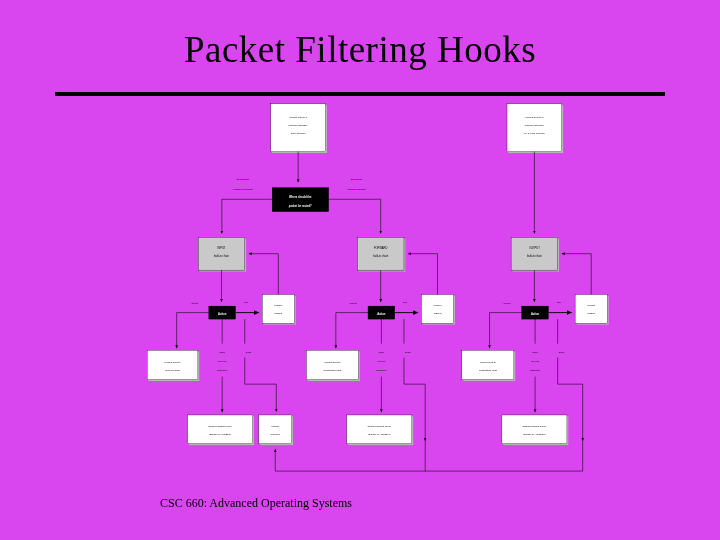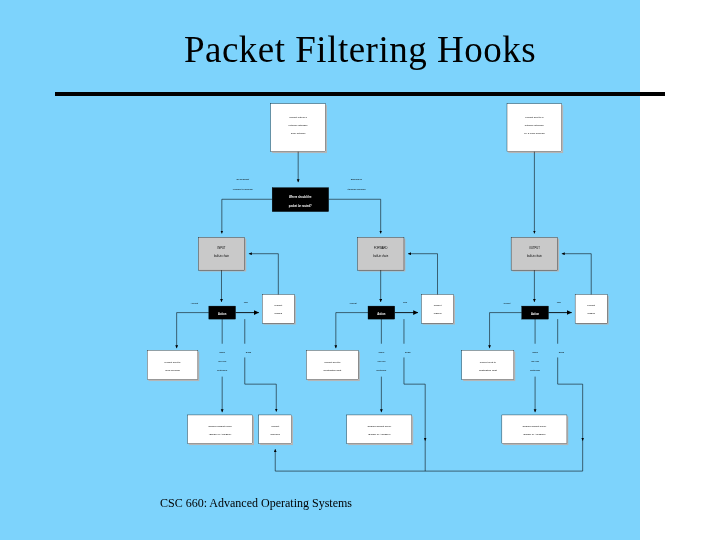--- a/index.html
+++ b/index.html
@@ -10,23 +10,23 @@
   body {
     width: 720px;
     height: 540px;
     position: relative;
     font-family: "Liberation Sans", sans-serif;
     overflow: hidden;
   }
   #slide {
     position: absolute;
     left: 0; top: 0;
-    width: 640px;
+    width: 720px;
     height: 540px;
-    background: #7dd3fc;
+    background: #d946ef;
   }
   #slide-title {
     position: absolute;
     left: 0;
     top: 28px;
     width: 720px;
     text-align: center;
     font-family: "Liberation Serif", serif;
     font-size: 37px;
     font-weight: normal;

